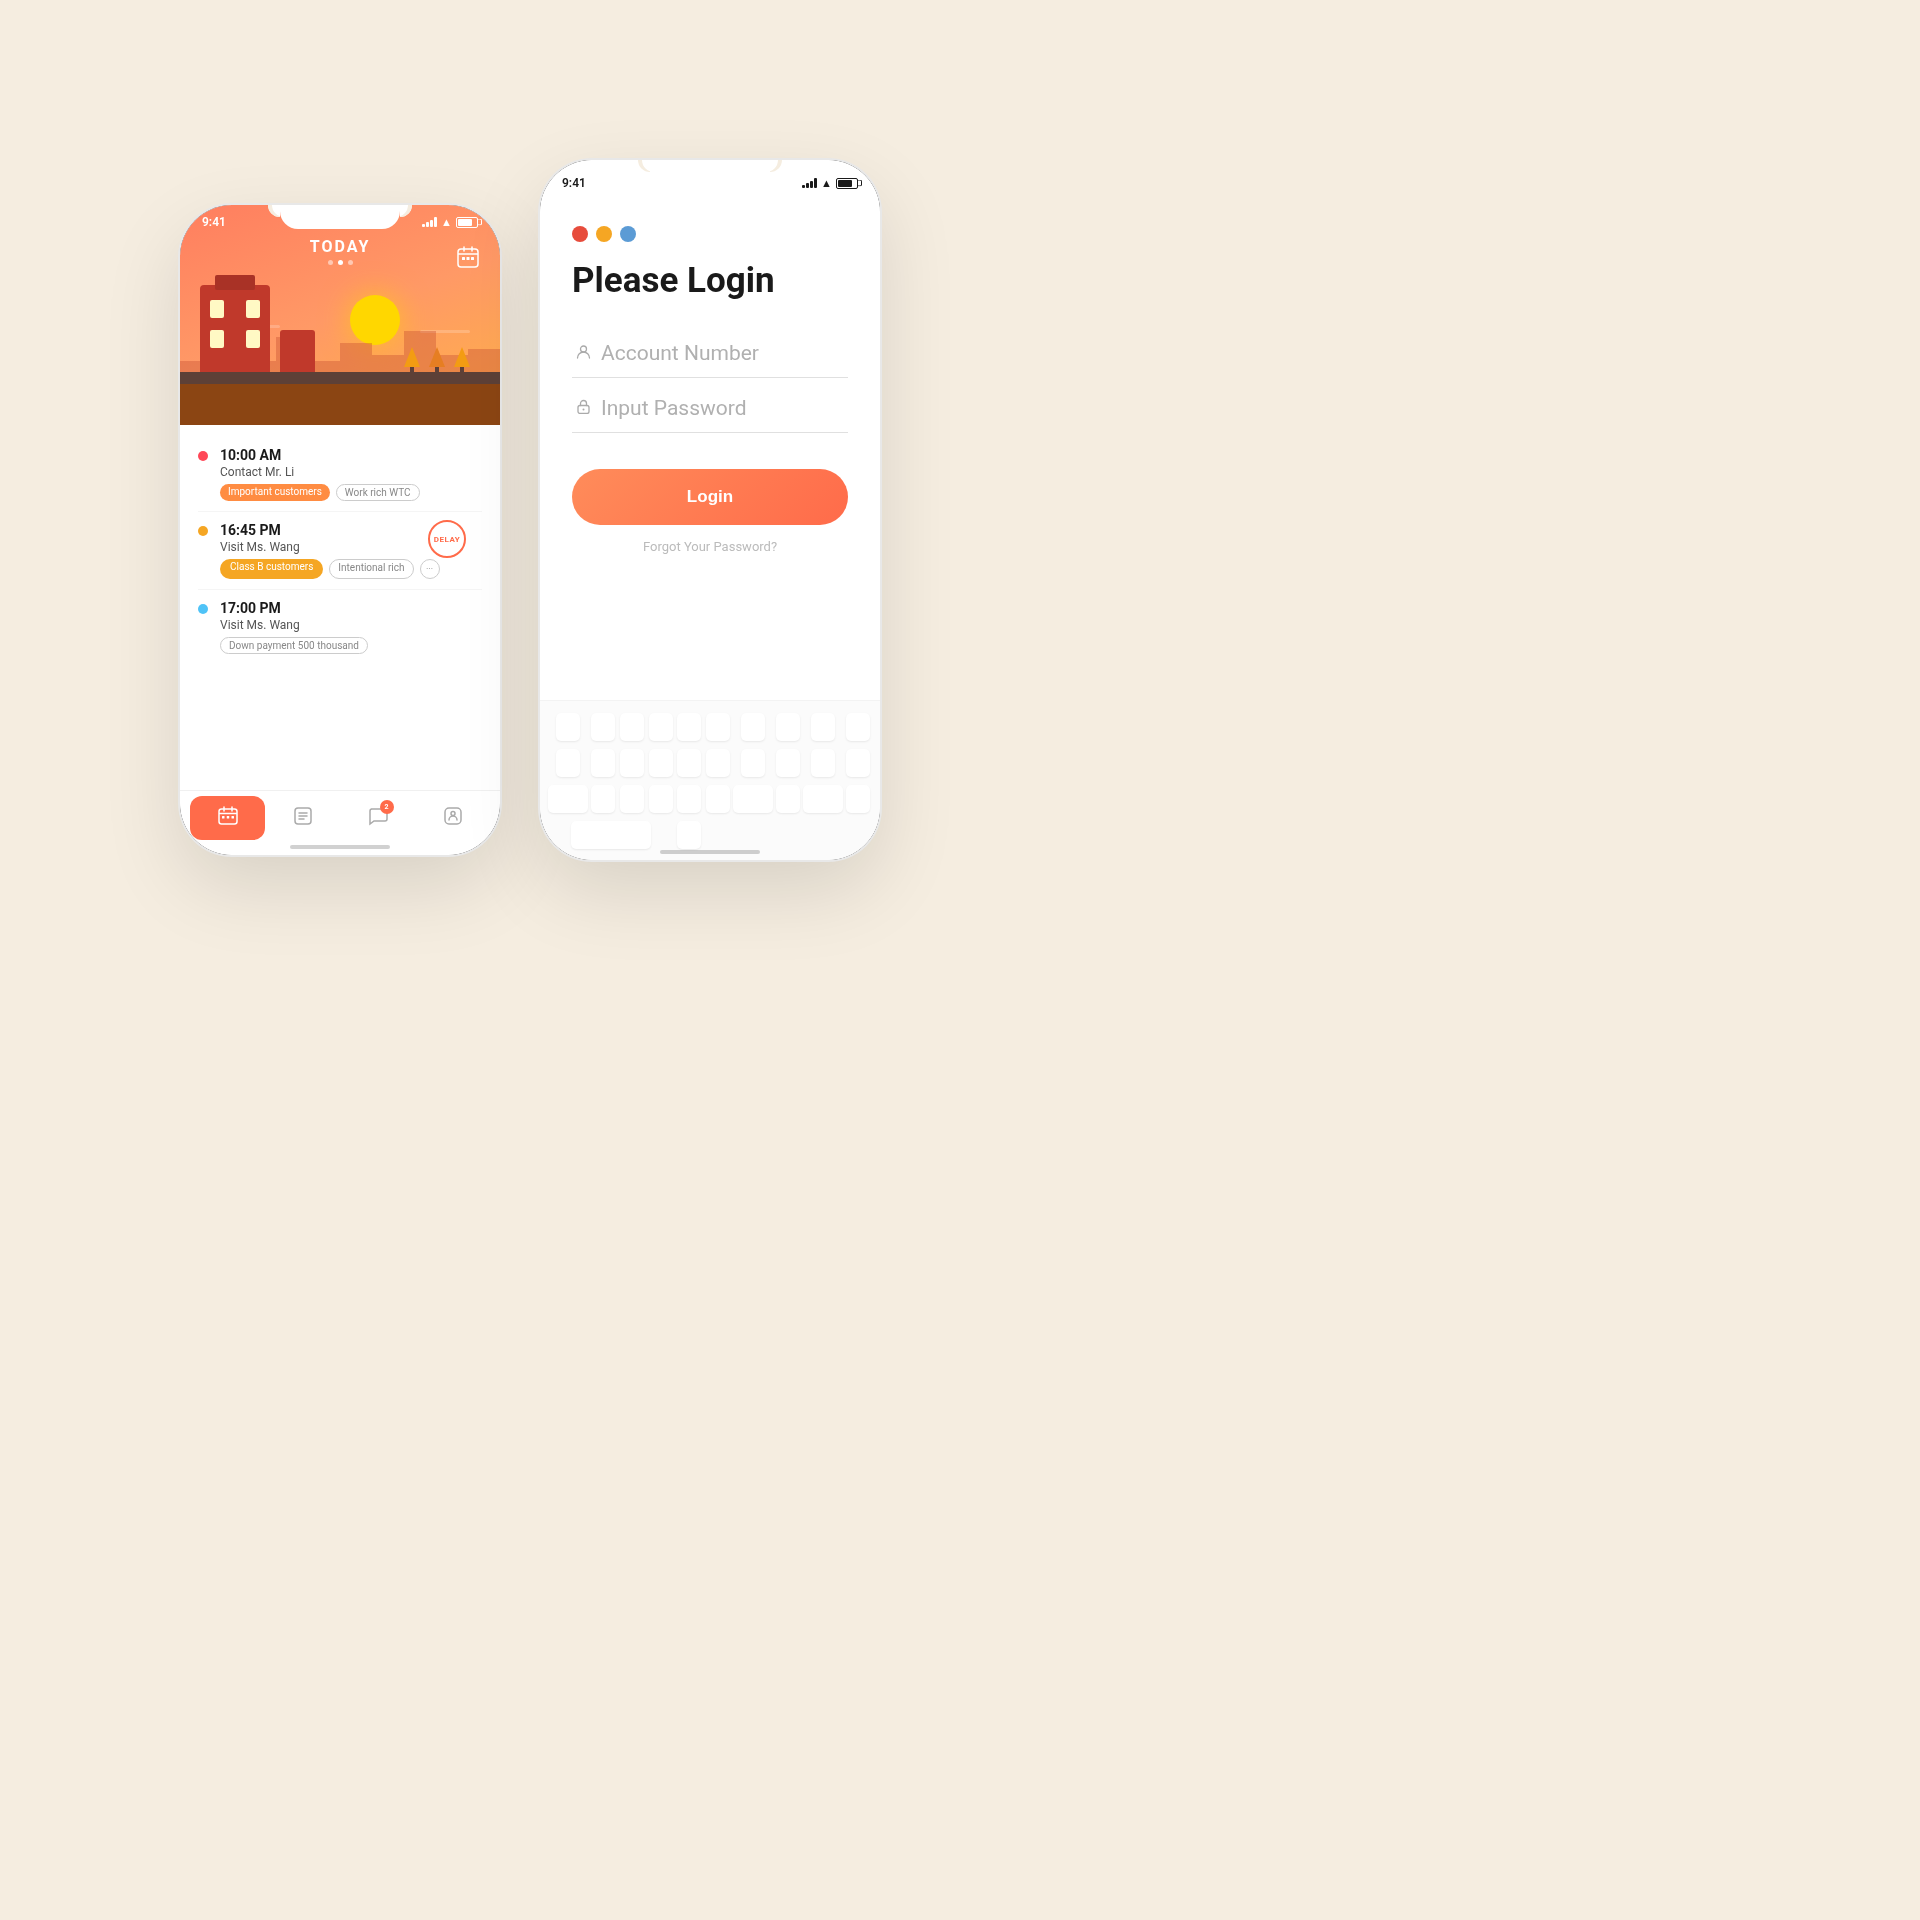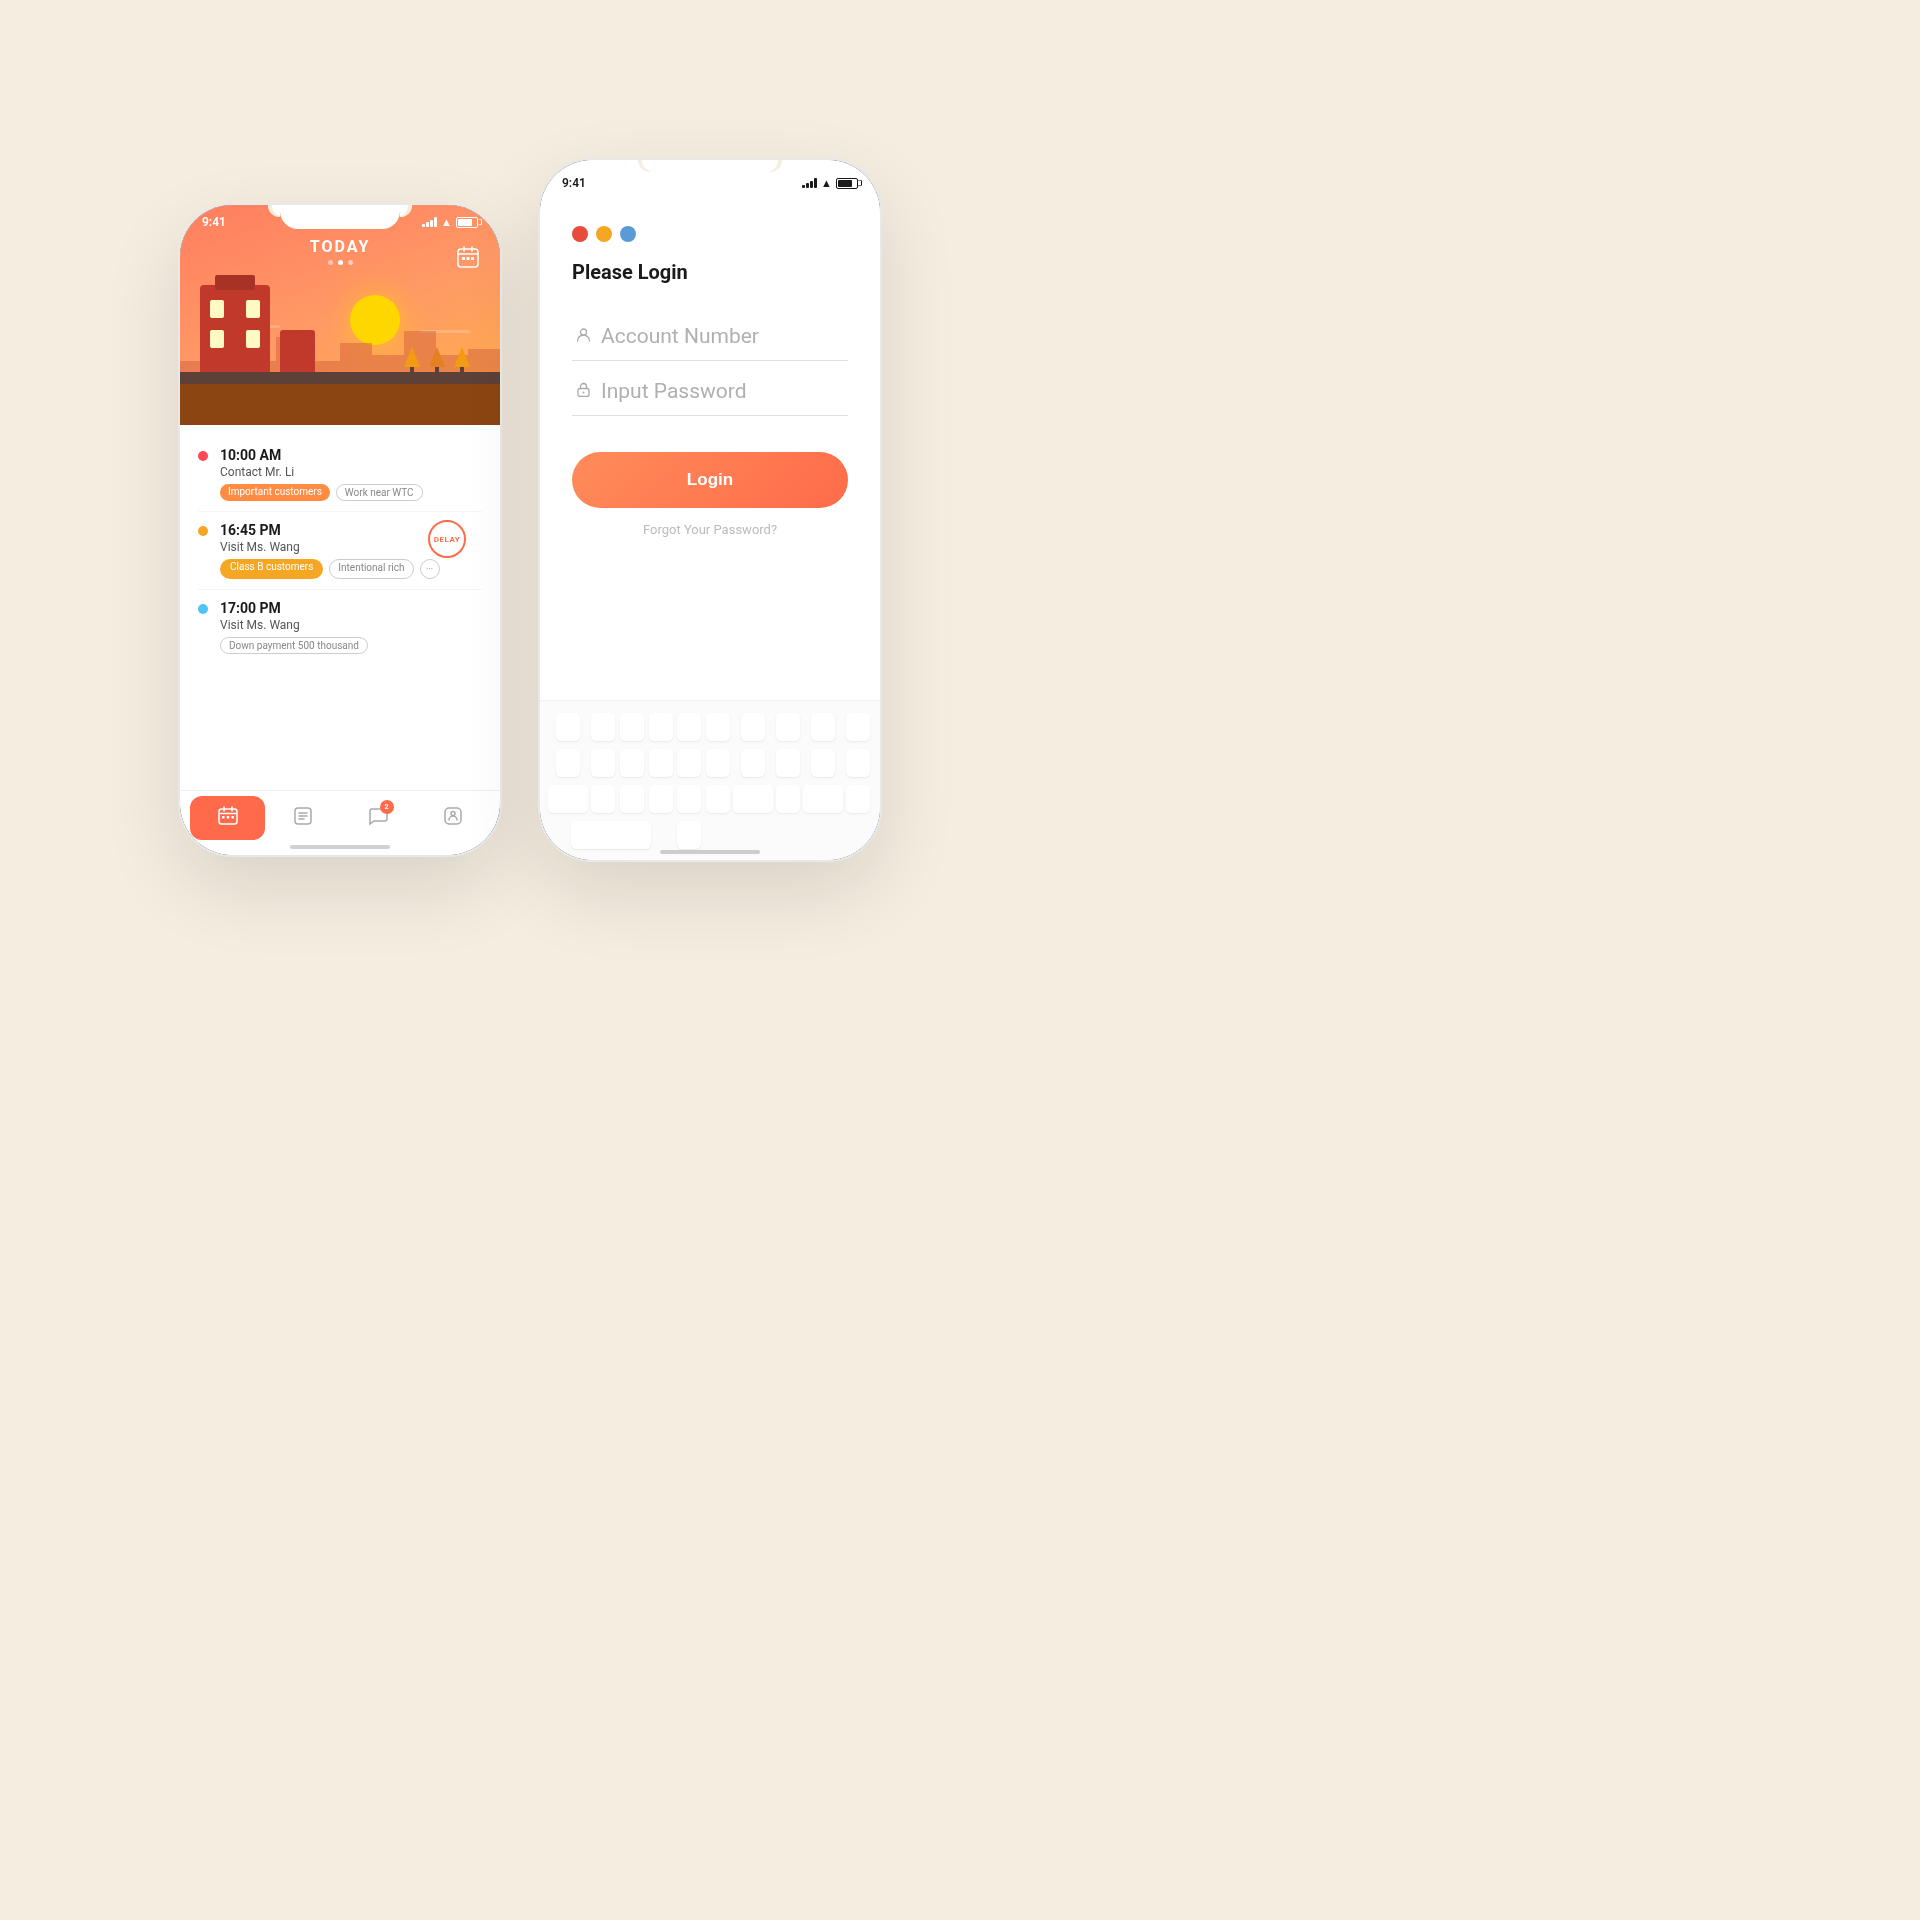--- a/index.html
+++ b/index.html
@@ -426,21 +426,21 @@
       gap: 8px;
       margin-bottom: 18px;
       margin-top: 10px;
     }
     .color-dot {
       width: 16px; height: 16px;
       border-radius: 50%;
     }
 
     .login-title {
-      font-size: 20px;
+      font-size: 35px;
       font-weight: 700;
       color: #1a1a1a;
       margin-bottom: 28px;
     }
 
     .input-field {
       display: flex;
       align-items: center;
       gap: 10px;
       border-bottom: 1px solid #e0e0e0;
@@ -596,21 +596,21 @@
 
       <div class="schedule-list">
 
         <div class="schedule-item">
           <div class="item-dot" style="background:#ff4757;"></div>
           <div class="item-content">
             <div class="item-time">10:00 AM</div>
             <div class="item-title">Contact Mr. Li</div>
             <div class="item-tags">
               <span class="tag tag-orange">Important customers</span>
-              <span class="tag tag-outline">Work near WTC</span>
+              <span class="tag tag-outline">Work rich WTC</span>
             </div>
           </div>
         </div>
 
         <div class="schedule-item">
           <div class="item-dot" style="background:#f5a623;"></div>
           <div class="item-content">
             <div class="item-time">16:45 PM</div>
             <div class="item-title">Visit Ms. Wang</div>
             <div class="item-tags">

